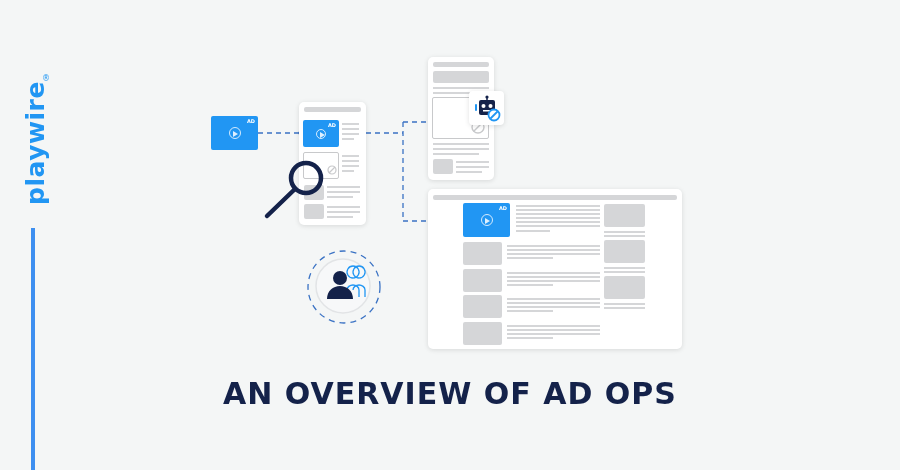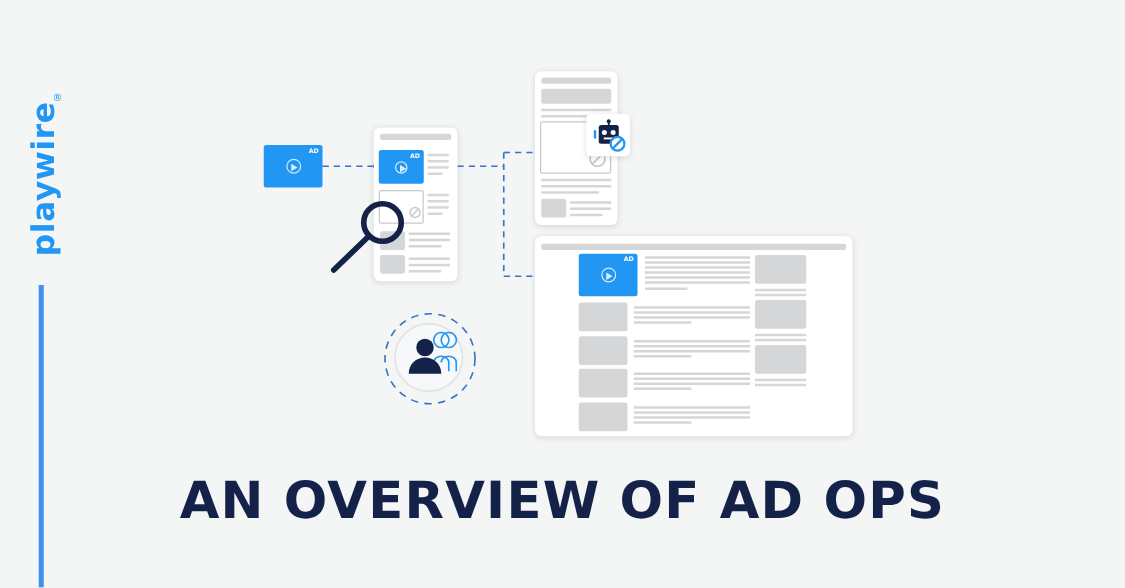--- a/index.html
+++ b/index.html
@@ -15,21 +15,21 @@
   .card { position: absolute; background: #fff; border-radius: 5px; box-shadow: 0 1px 5px rgba(0,0,0,0.12); }
   .gbox { position: absolute; background: #d5d6d8; border-radius: 2px; }
   .gline { position: absolute; height: 2px; background: #d5d6d8; }
   .ad { position: absolute; background: #2196f3; border-radius: 2px; }
   .ad-label { position: absolute; right: 3px; top: 2px; color: #fff; font-size: 5px; font-weight: bold; }
   .play { position: absolute; left: 50%; top: 50%; border: 1.5px solid rgba(255,255,255,0.8); border-radius: 50%; transform: translate(-50%,-50%); }
   .play::after { content: ""; position: absolute; left: 38%; top: 28%; border-left: 5px solid rgba(255,255,255,0.85); border-top: 3px solid transparent; border-bottom: 3px solid transparent; }
   .outlined { position: absolute; border: 1.5px solid #c8c9cb; border-radius: 2px; background: #fff; }
 
   .title { position: absolute; left: 0; width: 900px; top: 376px; text-align: center;
-    font-family: "DejaVu Sans", sans-serif; font-weight: bold; font-size: 41px; color: #14224a; letter-spacing: 1px; }
+    font-family: "DejaVu Sans", sans-serif; font-weight: bold; font-size: 30px; color: #14224a; letter-spacing: 1px; }
   svg { position: absolute; overflow: visible; }
 </style>
 </head>
 <body>
 
 <div class="brand">
   <span class="brand-text">playwire</span>
   <span class="brand-reg">®</span>
 </div>
 <div class="brand-line"></div>

